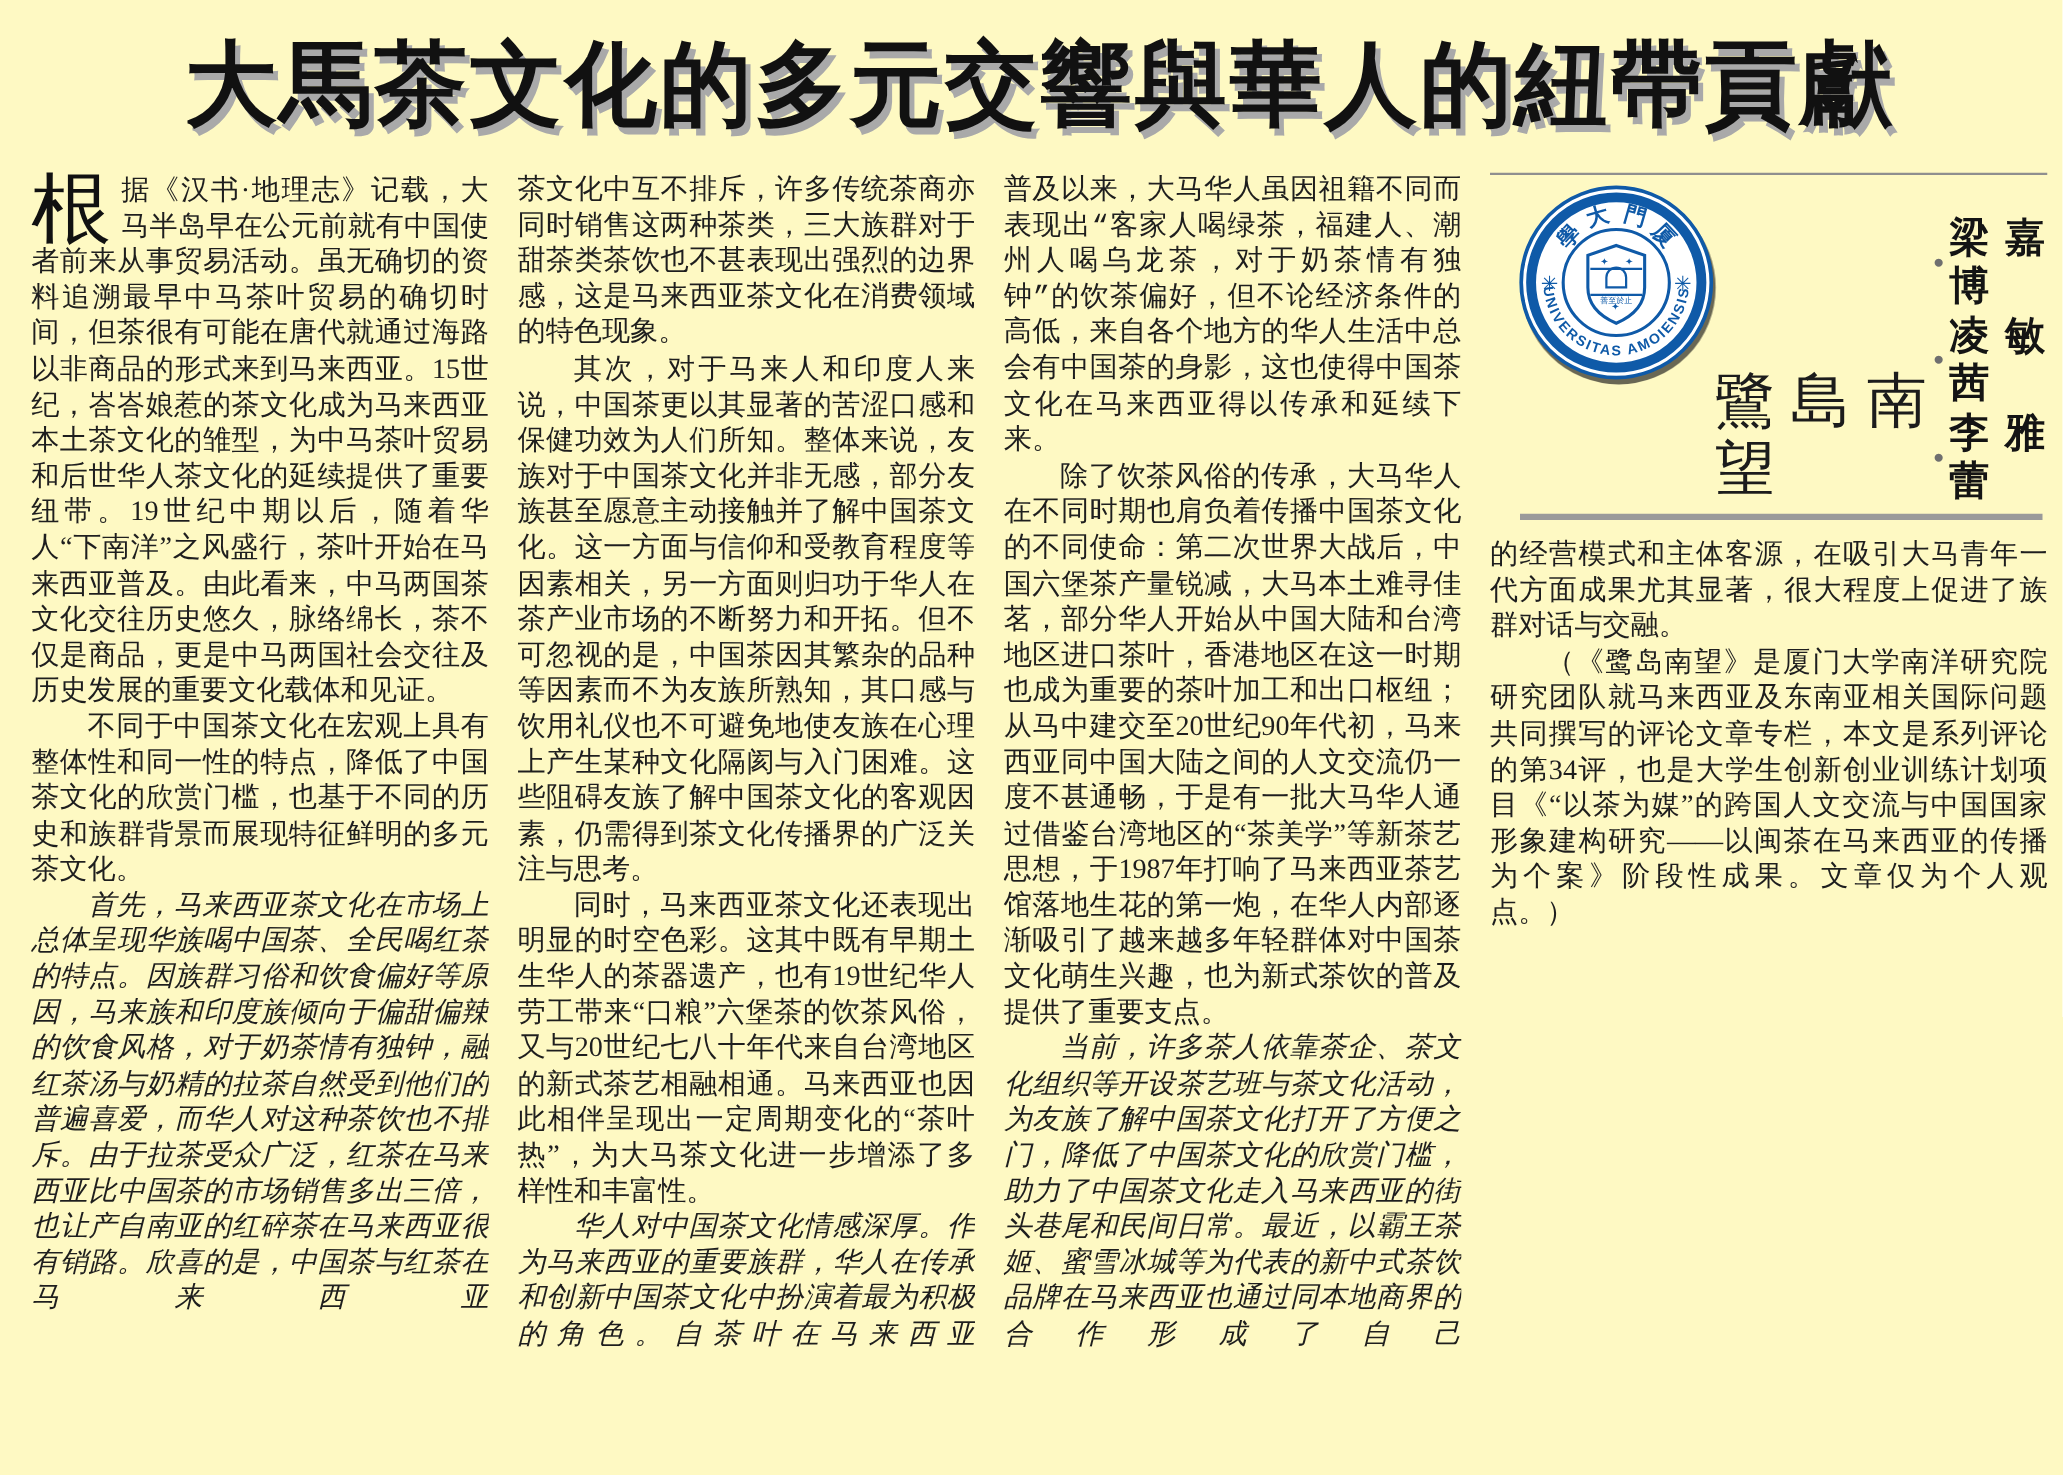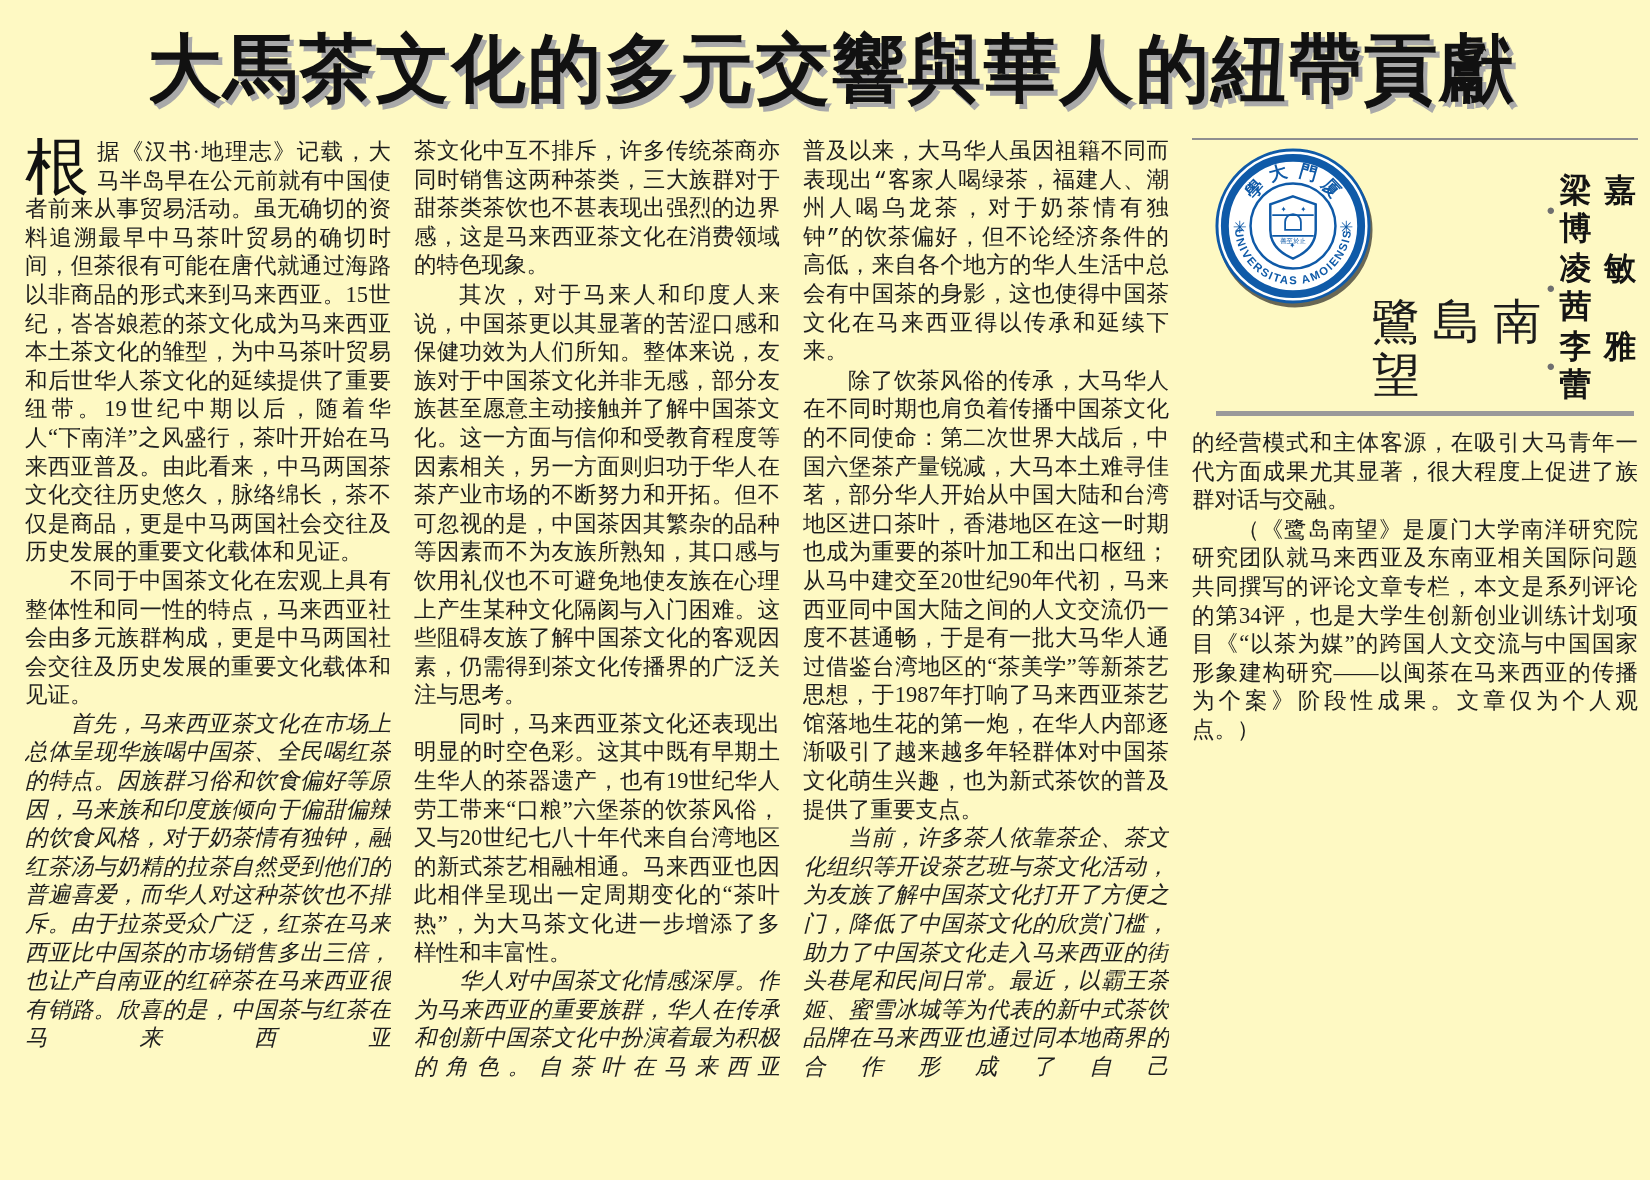--- a/index.html
+++ b/index.html
@@ -122,21 +122,21 @@
 <body>
 
 <div class="page">
 
   <h1 class="headline">大馬茶文化的多元交響與華人的紐帶貢獻</h1>
 
   <div class="columns">
 
     <div class="col">
       <p class="lead"><span class="dropcap">根</span><span>据《汉书·地理志》记载，大马半岛早在公元前就有中国使者前来从事贸易活动。虽无确切的资料追溯最早中马茶叶贸易的确切时间，但茶很有可能在唐代就通过海路以非商品的形式来到马来西亚。15世纪，峇峇娘惹的茶文化成为马来西亚本土茶文化的雏型，为中马茶叶贸易和后世华人茶文化的延续提供了重要纽带。19世纪中期以后，随着华人“下南洋”之风盛行，茶叶开始在马来西亚普及。由此看来，中马两国茶文化交往历史悠久，脉络绵长，茶不仅是商品，更是中马两国社会交往及历史发展的重要文化载体和见证。</span></p>
-      <p>不同于中国茶文化在宏观上具有整体性和同一性的特点，马来西亚社会由多元族群构成，更是中马两国社会交往及历史发展的重要文化载体和见证。</p>
+      <p>不同于中国茶文化在宏观上具有整体性和同一性的特点，降低了中国茶文化的欣赏门槛，也基于不同的历史和族群背景而展现特征鲜明的多元茶文化。</p>
       <p class="runover">首先，马来西亚茶文化在市场上总体呈现华族喝中国茶、全民喝红茶的特点。因族群习俗和饮食偏好等原因，马来族和印度族倾向于偏甜偏辣的饮食风格，对于奶茶情有独钟，融红茶汤与奶精的拉茶自然受到他们的普遍喜爱，而华人对这种茶饮也不排斥。由于拉茶受众广泛，红茶在马来西亚比中国茶的市场销售多出三倍，也让产自南亚的红碎茶在马来西亚很有销路。欣喜的是，中国茶与红茶在马来西亚</p>
     </div>
 
     <div class="col">
       <p class="cont">茶文化中互不排斥，许多传统茶商亦同时销售这两种茶类，三大族群对于甜茶类茶饮也不甚表现出强烈的边界感，这是马来西亚茶文化在消费领域的特色现象。</p>
       <p>其次，对于马来人和印度人来说，中国茶更以其显著的苦涩口感和保健功效为人们所知。整体来说，友族对于中国茶文化并非无感，部分友族甚至愿意主动接触并了解中国茶文化。这一方面与信仰和受教育程度等因素相关，另一方面则归功于华人在茶产业市场的不断努力和开拓。但不可忽视的是，中国茶因其繁杂的品种等因素而不为友族所熟知，其口感与饮用礼仪也不可避免地使友族在心理上产生某种文化隔阂与入门困难。这些阻碍友族了解中国茶文化的客观因素，仍需得到茶文化传播界的广泛关注与思考。</p>
       <p>同时，马来西亚茶文化还表现出明显的时空色彩。这其中既有早期土生华人的茶器遗产，也有19世纪华人劳工带来“口粮”六堡茶的饮茶风俗，又与20世纪七八十年代来自台湾地区的新式茶艺相融相通。马来西亚也因此相伴呈现出一定周期变化的“茶叶热”，为大马茶文化进一步增添了多样性和丰富性。</p>
       <p class="runover">华人对中国茶文化情感深厚。作为马来西亚的重要族群，华人在传承和创新中国茶文化中扮演着最为积极的角色。自茶叶在马来西亚</p>
     </div>
 

